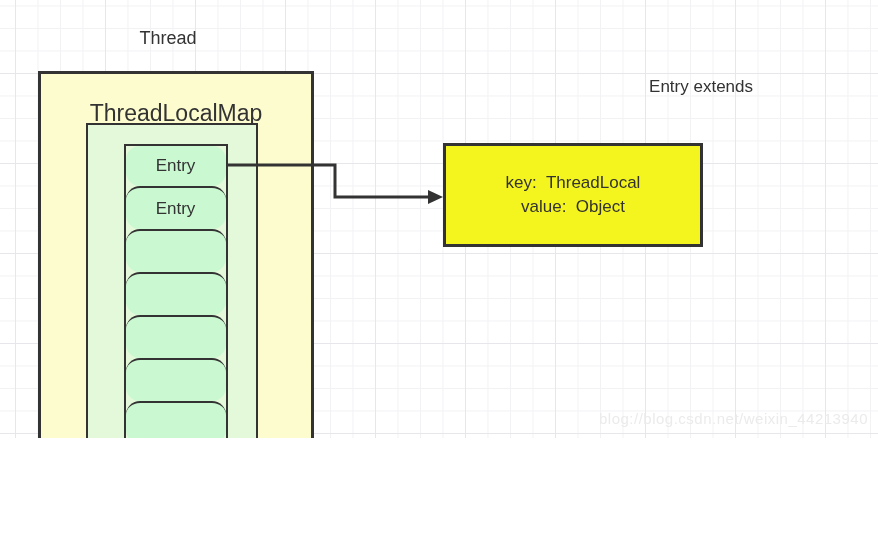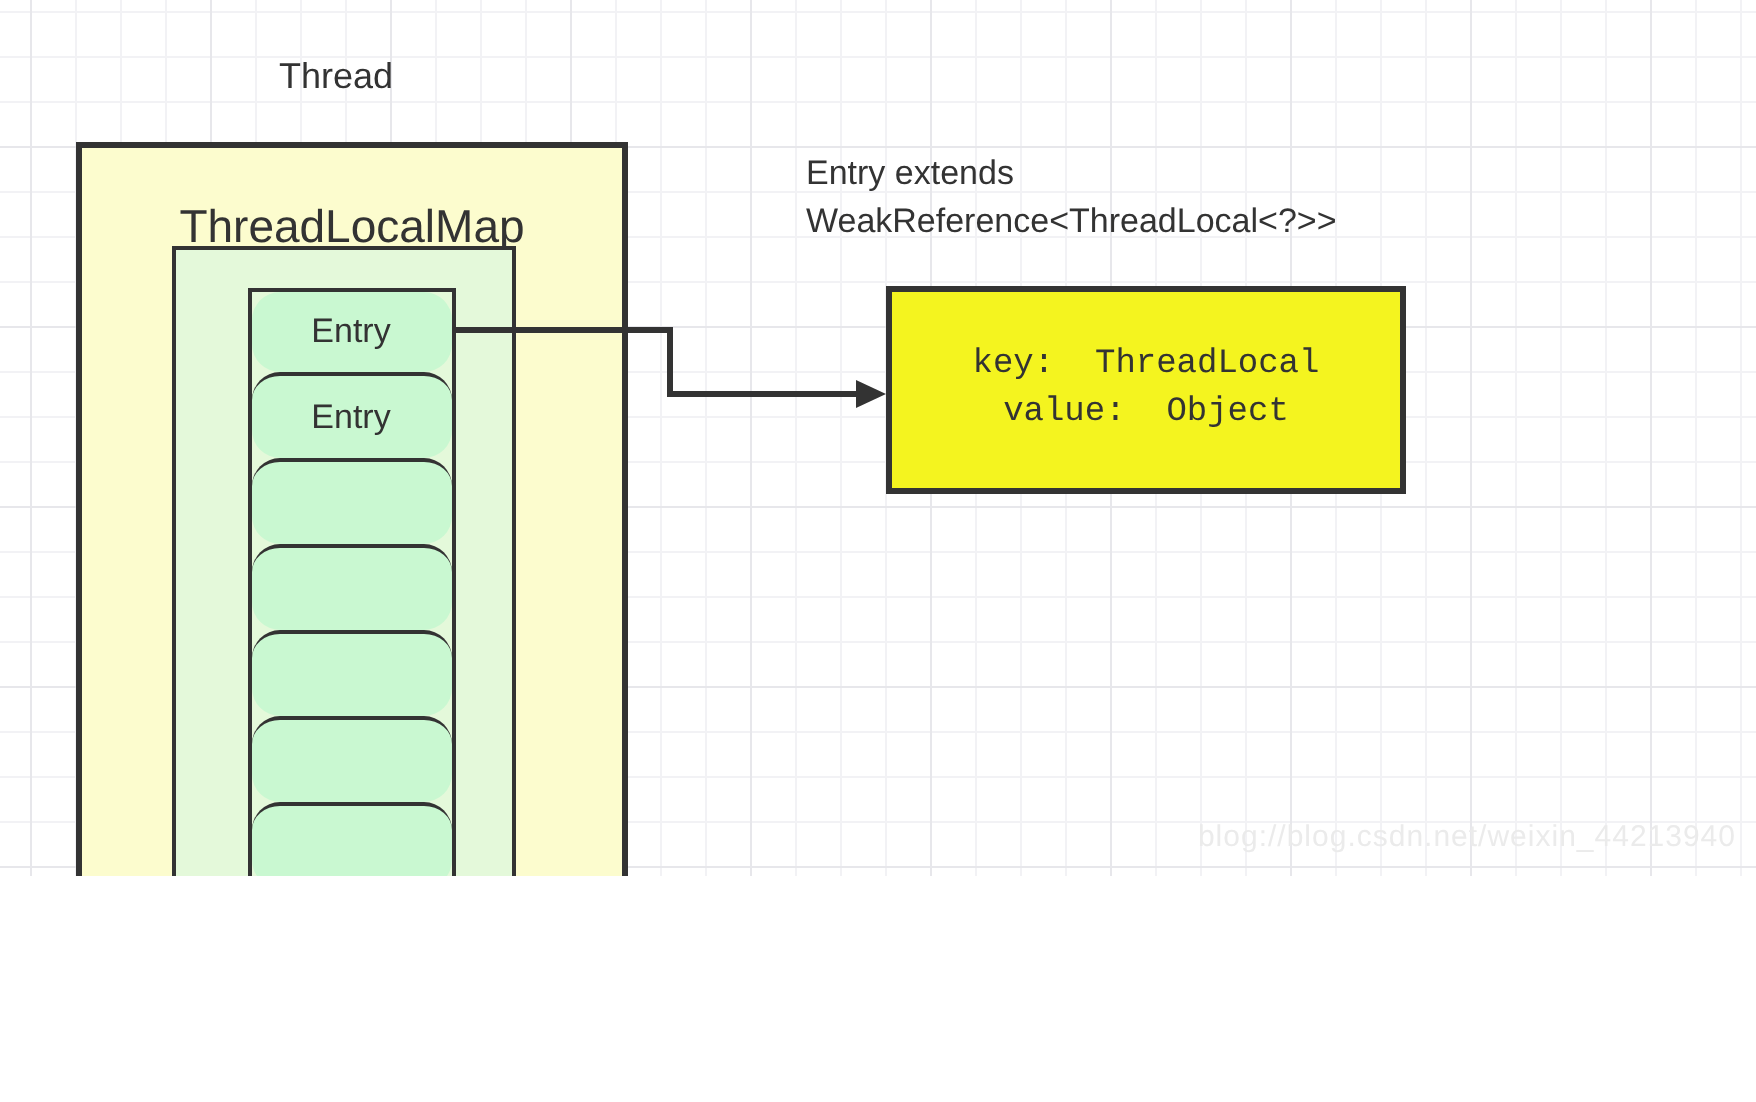--- a/index.html
+++ b/index.html
@@ -56,32 +56,32 @@
   .entry-cell{
     flex:1;
     background:var(--cell_fill);
     display:flex; align-items:center; justify-content:center;
     font-size:17px;
     border-radius:14px;
   }
   .entry-cell + .entry-cell{ border-top:2.5px solid var(--border); }
   .ref-arrow{ position:absolute; left:224px; top:153px; }
   .entry-note{
-    position:absolute; left:403px; top:75px; width:332px;
-    text-align:left; font-size:17px; line-height:24px;
+    position:absolute; left:421px; top:75px; width:332px;
+    text-align:right; font-size:17px; line-height:24px;
   }
   .detail-box{
     position:absolute; left:443px; top:143px; width:260px; height:104px;
     box-sizing:border-box;
     background:var(--detail_box_fill);
     border:3px solid var(--border);
     display:flex; flex-direction:column; align-items:center; justify-content:center;
     font-size:17px; line-height:24px;
   }
-  .detail-box div{ white-space:pre-wrap;font-family:Liberation Mono, monospace; }
+  .detail-box div{ white-space:pre-wrap; }
   .watermark{
     position:absolute; right:10px; bottom:11px;
     font-size:15px; color:var(--watermark_text);
     letter-spacing:0.5px;
   }
 </style>
 </head>
 <body>
 
 <div class="canvas">
@@ -104,21 +104,20 @@
     </div>
   </div>
 
   <svg class="ref-arrow" width="232" height="56" viewBox="0 0 232 56">
     <polyline points="3,12 111,12 111,44 205,44" fill="none" stroke="#333333" stroke-width="3"></polyline>
     <polygon points="204,37 219,44 204,51" fill="#333333"></polygon>
   </svg>
 
   <div class="entry-note">
     <div>Entry extends</div>
-    <div>WeakReference&lt;ThreadLocal&lt;?&gt;&gt;</div>
   </div>
 
   <div class="detail-box">
     <div>key:  ThreadLocal</div>
     <div>value:  Object</div>
   </div>
 
   <div class="watermark">blog://blog.csdn.net/weixin_44213940</div>
 
 </div>

